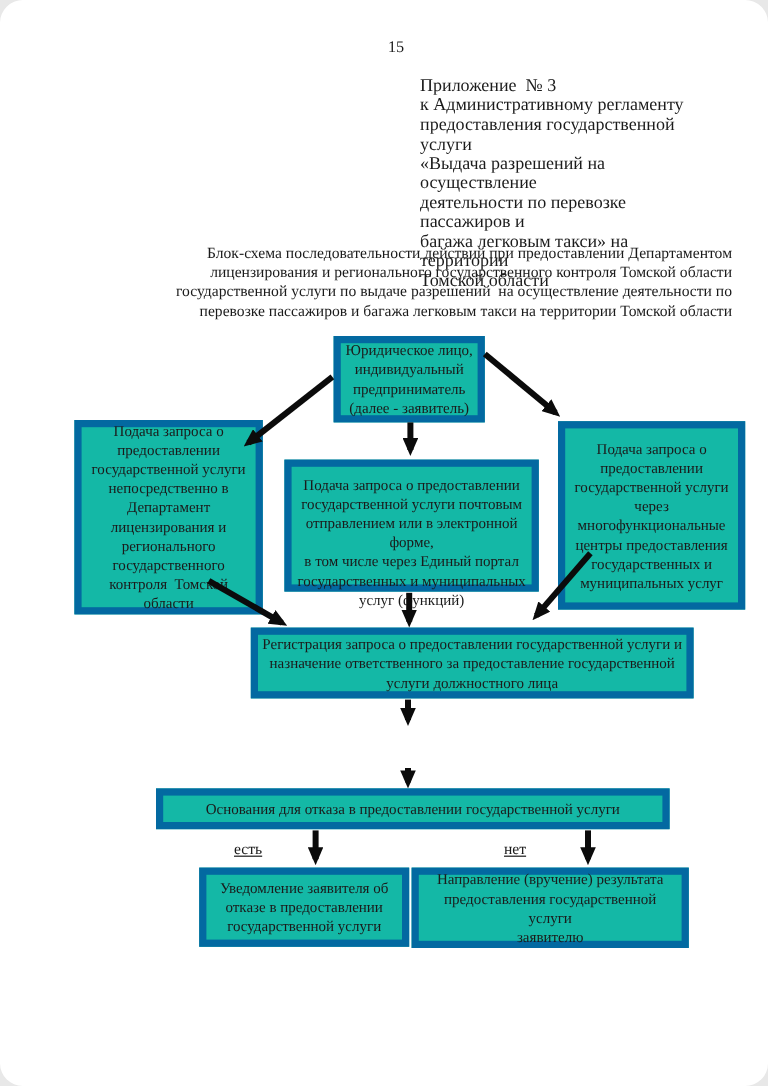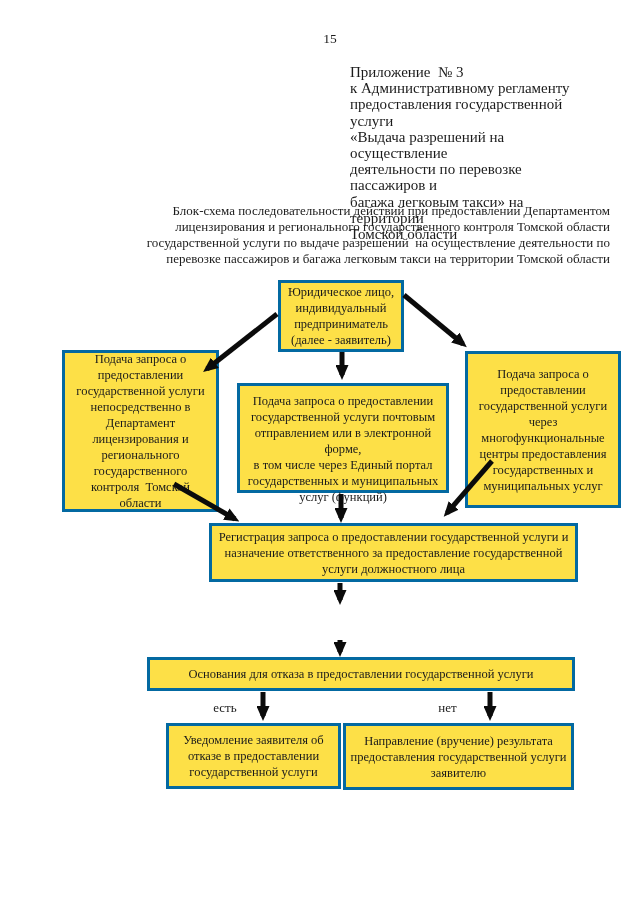--- a/index.html
+++ b/index.html
@@ -3,53 +3,54 @@
 <meta charset="utf-8">
 <style>
   html,body{margin:0;padding:0;background:#e8e8e8;}
   .page{
     position:relative;
     width:640px;height:905px;
     background:#ffffff;
     font-family:"Liberation Serif","DejaVu Serif",serif;
     color:#1b1b1b;
     overflow:hidden;
+    border-radius:19px;
   }
   .txt{white-space:pre-wrap;}
   .page-number{
     position:absolute;left:300px;top:31px;width:60px;
     font-size:13.5px;text-align:center;
   }
   .appendix{
     position:absolute;left:350px;top:64px;width:245px;
     font-size:15px;line-height:16.2px;text-align:left;
   }
   .doc-title{
     position:absolute;left:30px;top:203px;width:580px;
     font-size:13px;line-height:16px;text-align:right;
   }
   .box{
     position:absolute;box-sizing:border-box;
-    border:3px solid #0369a1;background:#fde047;
+    border:6px solid #0369a1;background:#14b8a6;
     display:flex;align-items:center;justify-content:center;
     text-align:center;font-size:12.5px;line-height:16px;
     padding:2px;white-space:pre-wrap;
   }
   .align-top{align-items:flex-start;padding-top:7px;}
   .b-applicant   {left:278px;top:280px;width:126px;height:72px;}
   .b-direct      {left:62px; top:350px;width:157px;height:162px;}
   .b-mail        {left:237px;top:383px;width:212px;height:110px;}
   .b-mfc         {left:465px;top:351px;width:156px;height:157px;}
   .b-registration{left:173px;top:523px;width:369px;height:59px;margin-left:36px;}
   .b-review      {left:158px;top:605px;width:391px;height:34px;}
-  .b-grounds     {left:147px;top:657px;width:428px;height:34px;}
+  .b-grounds     {left:130px;top:657px;width:428px;height:34px;}
   .b-notify      {left:149px;top:723px;width:175px;height:66px;margin-left:17px;}
   .b-deliver     {left:343px;top:723px;width:231px;height:67px;font-family:Liberation Serif, serif;}
   .branch-label{
-    position:absolute;font-size:13px;line-height:15px;text-align:center;
+    position:absolute;font-size:13px;line-height:15px;text-decoration:underline;
   }
   .l-yes{left:195px;top:700px;width:60px;}
   .l-no {left:420px;top:700px;width:55px;}
   .arrows{
     position:absolute;left:0;top:0;width:640px;height:905px;
     pointer-events:none;
   }
   .arrows line{stroke:#0b0b0b;stroke-width:5px;}
 </style>
 </head>

